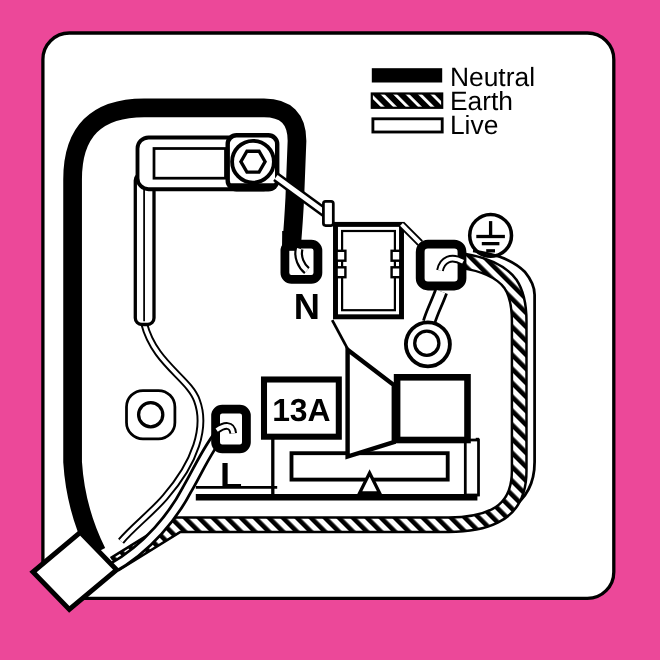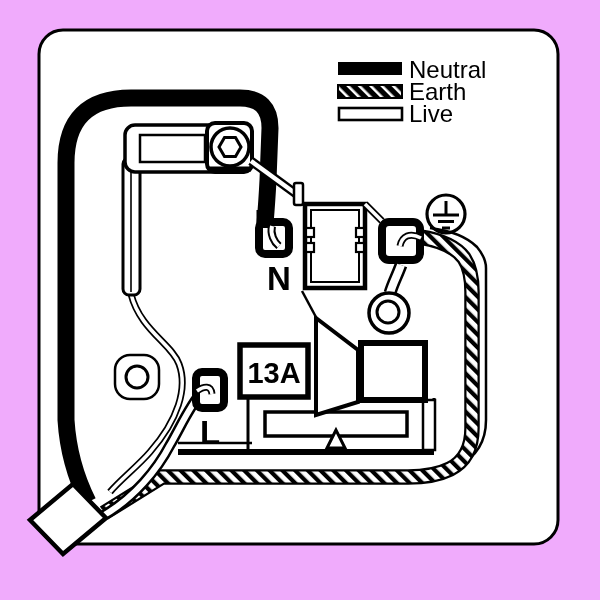--- a/index.html
+++ b/index.html
@@ -1,16 +1,16 @@
 <!DOCTYPE html>
 <html><head>
 <meta charset="utf-8">
 <style>
   html,body{margin:0;padding:0;background:#fff;width:600px;height:600px;overflow:hidden;}
-  #stage{width:600px;height:600px;position:relative;background:#f0abfc;}
+  #stage{width:600px;height:600px;position:relative;background:#ec4899;}
   svg{display:block;}
   text{font-family:"Liberation Sans","DejaVu Sans",sans-serif;fill:#000;}
   .legend-label{font-size:24px;}
   .terminal-label{font-size:33px;font-weight:bold;}
   .fuse-label{font-size:29px;font-weight:bold;}
 </style>
 </head>
 <body>
 
 <div id="stage">

